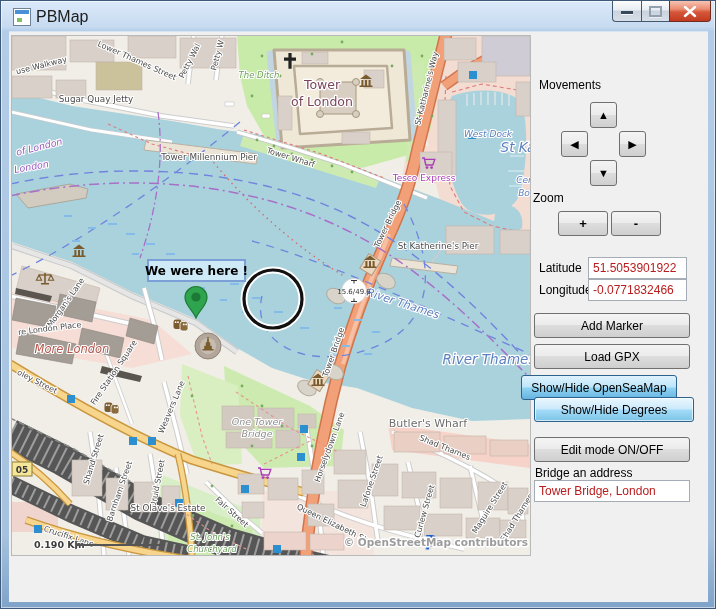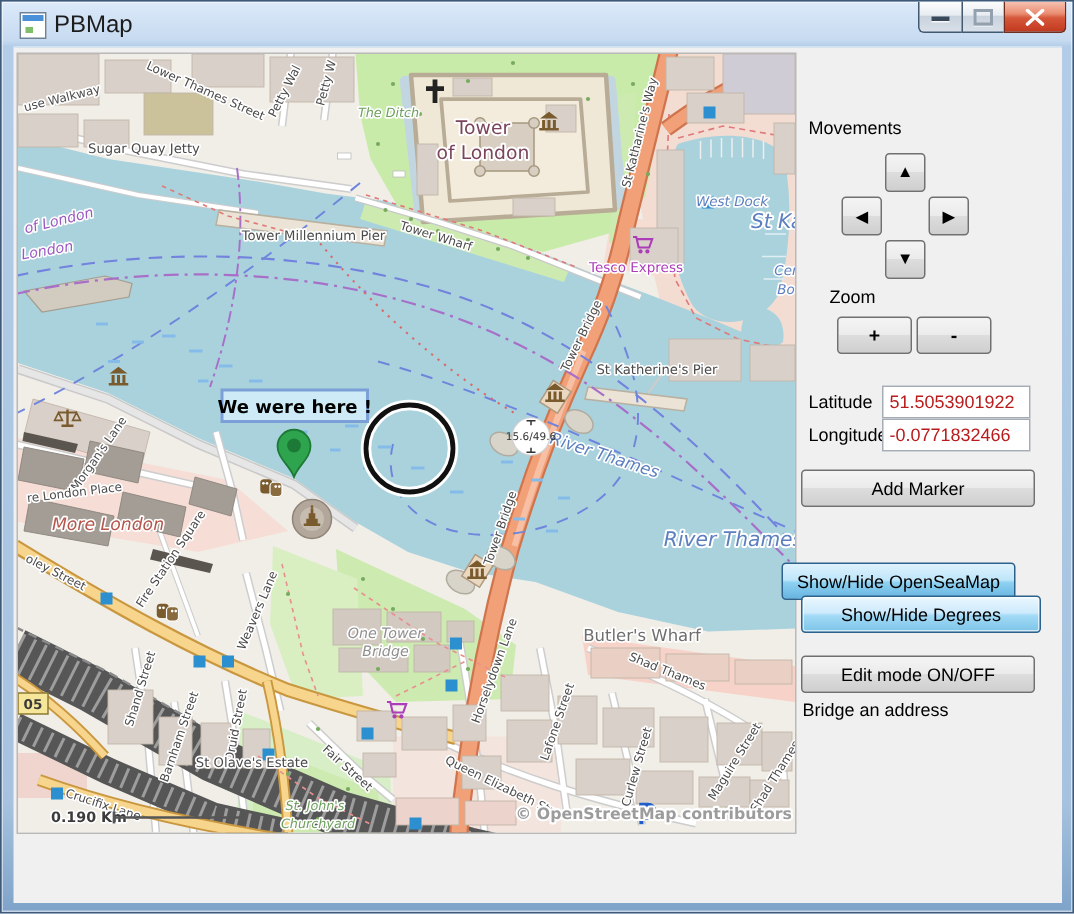--- a/index.html
+++ b/index.html
@@ -470,41 +470,45 @@
     <div class="btn" style="left:552px;top:99px;width:27px;height:26px">
         <span class="arr">◀</span>
       </div>
     <div class="btn" style="left:610px;top:99px;width:27px;height:26px">
         <span class="arr">▶</span>
       </div>
     <div class="btn" style="left:581px;top:128px;width:27px;height:26px">
         <span class="arr">▼</span>
       </div>
 
-    <span class="lab" style="left:544px;top:159px">Zoom</span>
+    <span class="lab" style="left:524px;top:159px">Zoom</span>
     <div class="btn" style="left:549px;top:179px;width:50px;height:25px">
         <span class="pm">+</span>
       </div>
     <div class="btn" style="left:602px;top:179px;width:50px;height:25px">
         <span class="pm">-</span>
       </div>
 
     <span class="lab" style="left:530px;top:229px">Latitude</span>
     <input class="tb" style="left: 579px; top: 225px; width: 99px; height: 22px;" value="51.5053901922">
     <span class="lab" style="left:530px;top:251px">Longitude</span>
     <input class="tb" style="left: 579px; top: 247px; width: 99px; height: 22px;" value="-0.0771832466">
 
     <div class="btn" style="left:525px;top:281px;width:156px;height:25px">
         <span>Add Marker</span>
       </div>
+    <div class="btn" style="left:525px;top:312px;width:156px;height:25px">
+        <span>Load GPX</span>
+      </div>
     <div class="btn blue" style="left:512px;top:343px;width:156px;height:25px">
         <span>Show/Hide OpenSeaMap</span>
       </div>
     <div class="btn blue2" style="left:525px;top:365px;width:160px;height:25px">
         <span>Show/Hide Degrees</span>
       </div>
     <div class="btn" style="left:525px;top:405px;width:156px;height:25px">
         <span>Edit mode ON/OFF</span>
       </div>
 
     <span class="lab" style="left:526px;top:434px">Bridge an address</span>
+    <input class="tb" style="left: 525px; top: 448px; width: 156px; height: 22px;" value="Tower Bridge, London">
   </div>
 </div>
 
 </body></html>

